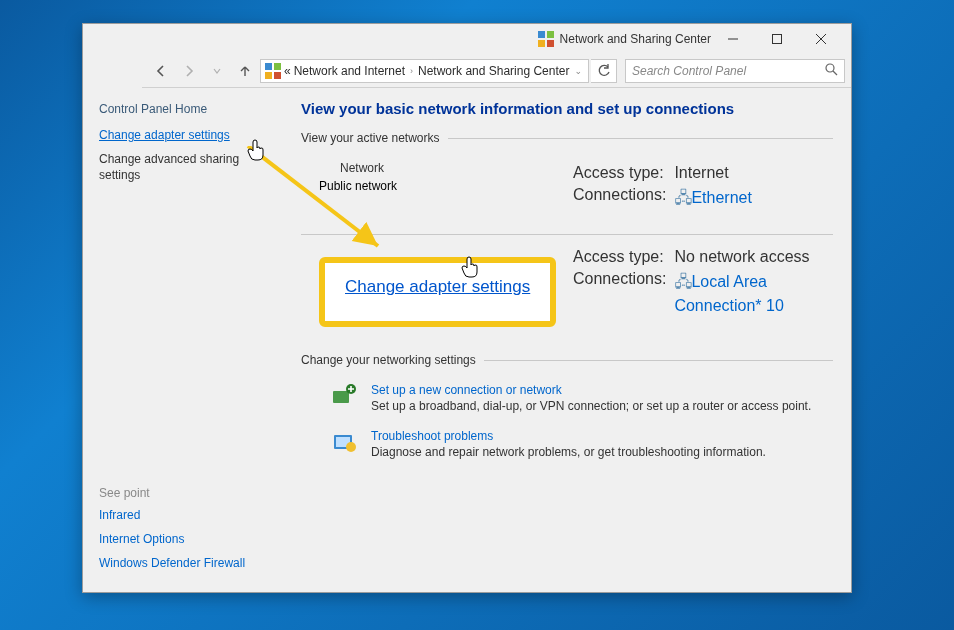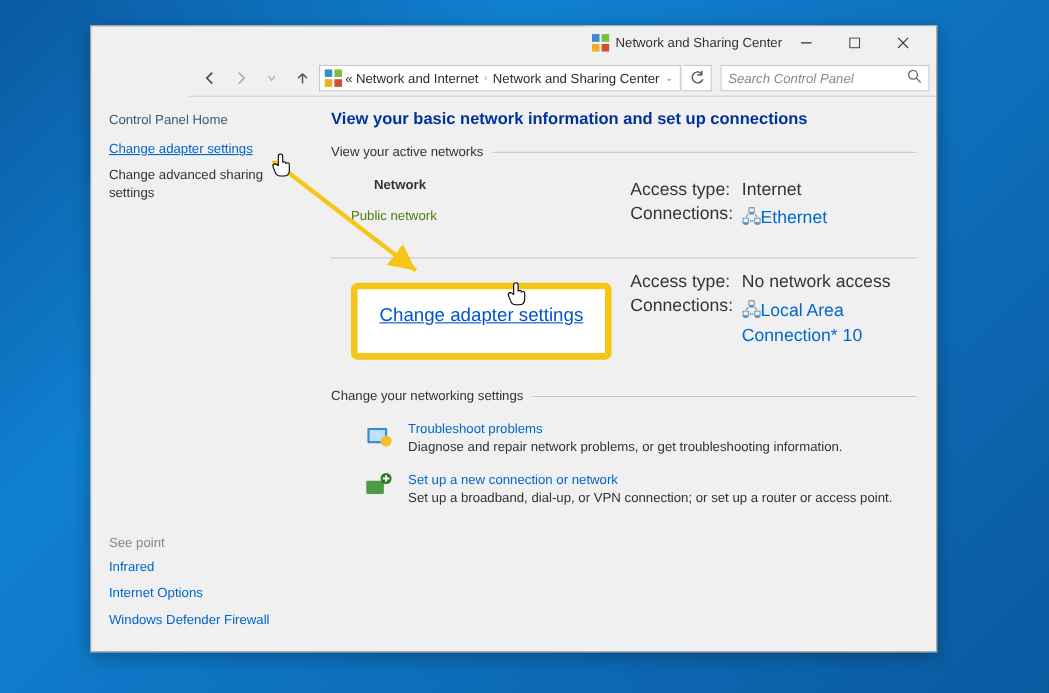--- a/index.html
+++ b/index.html
@@ -71,21 +71,21 @@
 .breadcrumb .bc-icon { width: 16px; height: 16px; }
 .bc-sep { color: #888; font-size: 9px; padding: 0 2px; }
 .refresh-box {
   width: 26px; height: 24px;
   border: 1px solid #c8c8c8;
   border-left: none;
   background: #fff;
   display: flex; align-items: center; justify-content: center;
 }
 .searchbox {
-  width: 190px; height: 24px;
+  width: 220px; height: 24px;
   border: 1px solid #c8c8c8;
   background: #fff;
   margin-left: 6px;
   display: flex; align-items: center;
   padding: 0 6px;
   color: #888; font-style: italic; font-size: 12px;
 }
 .searchbox .mag { margin-left: auto; color: #666; font-style: normal; }
 .body {
   flex: 1;
@@ -123,22 +123,22 @@
   margin-bottom: 10px;
 }
 .fieldset-label .line { flex: 1; height: 1px; background: #c8c8c8; }
 .networks { margin-bottom: 8px; }
 .network-row {
   display: flex;
   padding: 6px 0 14px 0;
 }
 .network-row .left { width: 270px; padding-left: 18px; }
 .network-row .right { flex: 1; font-size: 16px; }
-.network-row .name { font-weight: bold; padding-left: 21px; }
-.network-row .sub { color: #4d7c0f; margin-top: 14px; }
+.network-row .name { font-weight: normal; padding-left: 21px; }
+.network-row .sub { color: #000000; margin-top: 4px; }
 .network-row .right table td { padding: 1px 6px 1px 0; vertical-align: top; }
 .network-row .right .lbl { color: #333; }
 .net-icon { display: inline-block; width: 14px; text-align: center; color: #5a8ab0; margin-right: 3px; }
 .hl {
   position: relative;
   margin: 12px 0 4px 0;
 }
 .hl-inner {
   display: inline-block;
   padding: 14px 20px 24px 20px;
@@ -332,38 +332,38 @@
       </div>
 
       <div class="fieldset-label">
         <span>Change your networking settings</span>
         <div class="line"></div>
       </div>
 
       <div class="settings-list">
         <div class="setting-item">
           <svg class="ico" viewBox="0 0 28 28">
+              <rect x="2" y="8" width="16" height="12" fill="#4a9a4a" rx="1"></rect>
+              <circle cx="20" cy="6" r="5" fill="#2a7a2a"></circle>
+              <path d="M20 3 L20 9 M17 6 L23 6" stroke="#fff" stroke-width="1.6"></path>
+            </svg>
+          <div>
+            <div class="title">Set up a new connection or network</div>
+            <div class="desc">Set up a broadband, dial-up, or VPN connection; or set up a router or access point.</div>
+          </div>
+        </div>
+        <div class="setting-item">
+          <svg class="ico" viewBox="0 0 28 28">
               <rect x="3" y="6" width="18" height="14" fill="#3a8ad0" rx="1"></rect>
               <rect x="5" y="8" width="14" height="10" fill="#c0e0ff"></rect>
               <circle cx="20" cy="18" r="5" fill="#f0c030"></circle>
             </svg>
           <div>
             <div class="title">Troubleshoot problems</div>
             <div class="desc">Diagnose and repair network problems, or get troubleshooting information.</div>
-          </div>
-        </div>
-        <div class="setting-item">
-          <svg class="ico" viewBox="0 0 28 28">
-              <rect x="2" y="8" width="16" height="12" fill="#4a9a4a" rx="1"></rect>
-              <circle cx="20" cy="6" r="5" fill="#2a7a2a"></circle>
-              <path d="M20 3 L20 9 M17 6 L23 6" stroke="#fff" stroke-width="1.6"></path>
-            </svg>
-          <div>
-            <div class="title">Set up a new connection or network</div>
-            <div class="desc">Set up a broadband, dial-up, or VPN connection; or set up a router or access point.</div>
           </div>
         </div>
       </div>
     </div>
   </div>
 </div>
 
 <svg class="arrow-line" viewBox="0 0 200 140">
   <defs>
       <marker id="ah" markerWidth="8" markerHeight="8" refX="6" refY="3" orient="auto">

